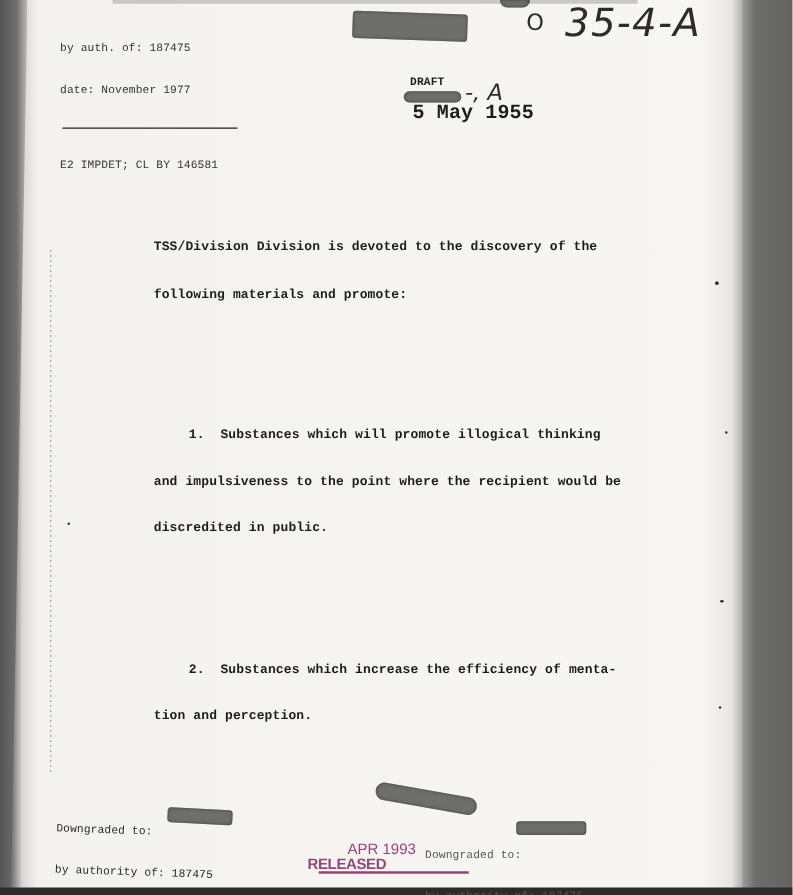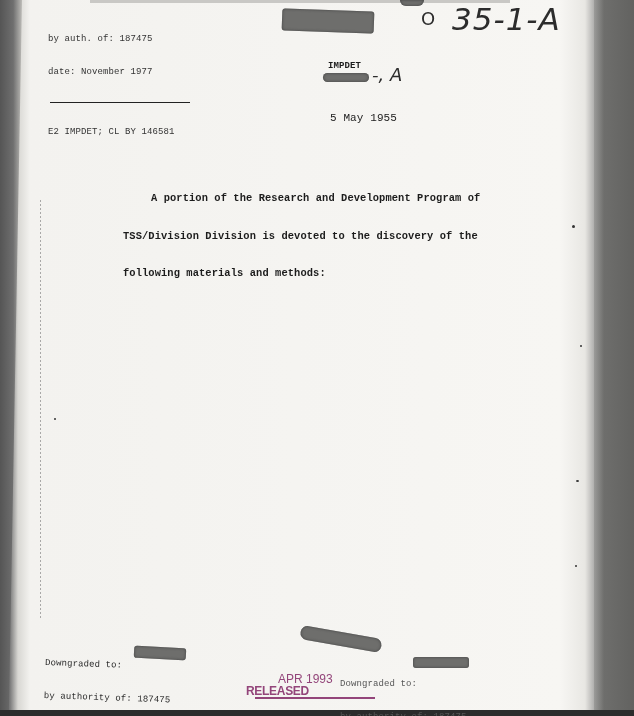--- a/index.html
+++ b/index.html
@@ -43,21 +43,21 @@
   .redact {
     position: absolute; background: #6e6e6c; border-radius: 3px;
     box-shadow: inset 0 0 3px #3f3f3f;
   }
   .hand {
     position: absolute; font-family: "DejaVu Sans", sans-serif; color: #2c2c2c; font-weight: normal;
   }
 
   .header-block { position: absolute; left: 328px; top: 60px; }
   .draft-label { font-size: 9px; font-weight: bold; }
-  .date-line { position: absolute; left: 330px; top: 112px; font-size: 11px; font-weight: normal; }
+  .date-line { position: absolute; left: 330px; top: 84px; font-size: 16px; font-weight: bold; }
 
   .body-text { position: absolute; left: 123px; top: 142px; width: 340px; }
   .para { margin: 0 0 12.5px 0; }
 
   .stamp-bottom-left { position: absolute; left: 46px; top: 636px; font-size: 9px; line-height: 11px; color: #2a2a2a; transform: rotate(2deg); transform-origin: left top; }
 
   .stamp-bottom-right { position: absolute; left: 340px; top: 657px; font-size: 9px; line-height: 11px; color: #555; }
 
   .released { position: absolute; left: 200px; top: 684px; font-family: "Liberation Sans", sans-serif; font-weight: bold; font-size: 12px; color: #93457a; letter-spacing: -.3px; margin-left: 46px; }
   .released-rule { position: absolute; left: 255px; top: 697px; width: 120px; height: 1.5px; background: #93457a; }
@@ -78,37 +78,45 @@
   <div class="stamp-top typed faded">
     <div>by auth. of: 187475</div>
     <div>date: November 1977</div>
     <div class="rule"></div>
     <div>E2 IMPDET; CL BY 146581</div>
   </div>
 
   <div class="redact" style="left:282px; top:10px; width:92px; height:22px; transform:rotate(2deg);"></div>
   <div class="redact" style="left:400px; top:0px; width:24px; height:6px; border-radius:0 0 12px 12px;"></div>
   <div class="hand" style="left:421px; top:8px; font-size:18px;">O</div>
-  <div class="hand" style="left:452px; top:1px; font-size:31px; font-style:italic; letter-spacing:1px;">35-1-A</div>
+  <div class="hand" style="left:452px; top:1px; font-size:31px; font-style:italic; letter-spacing:1px;">35-4-A</div>
 
   <div class="header-block">
-    <div class="draft-label typed">IMPDET</div>
+    <div class="draft-label typed">DRAFT</div>
   </div>
   <div class="redact" style="left:323px; top:73px; width:46px; height:9px; border-radius:5px;"></div>
   <div class="hand" style="left:372px; top:64px; font-size:18px; font-style:italic;">-, A</div>
   <div class="date-line typed">5 May 1955</div>
 
   <div class="body-text typed">
     <div class="para">
-      <div style="padding-left:28px;">A portion of the Research and Development Program of</div>
       <div>TSS/Division Division is devoted to the discovery of the</div>
-      <div>following materials and methods:</div>
+      <div>following materials and promote:</div>
     </div>
 
+    <div class="para">
+      <div style="padding-left:28px;"><span>1.</span>  <span>Substances which will promote illogical thinking</span></div>
+      <div>and impulsiveness to the point where the recipient would be</div>
+      <div>discredited in public.</div>
+    </div>
 
+    <div class="para">
+      <div style="padding-left:28px;"><span>2.</span>  <span>Substances which increase the efficiency of menta-</span></div>
+      <div>tion and perception.</div>
+    </div>
 
     <div class="para">
       
       
     </div>
 
     
 
     
 

